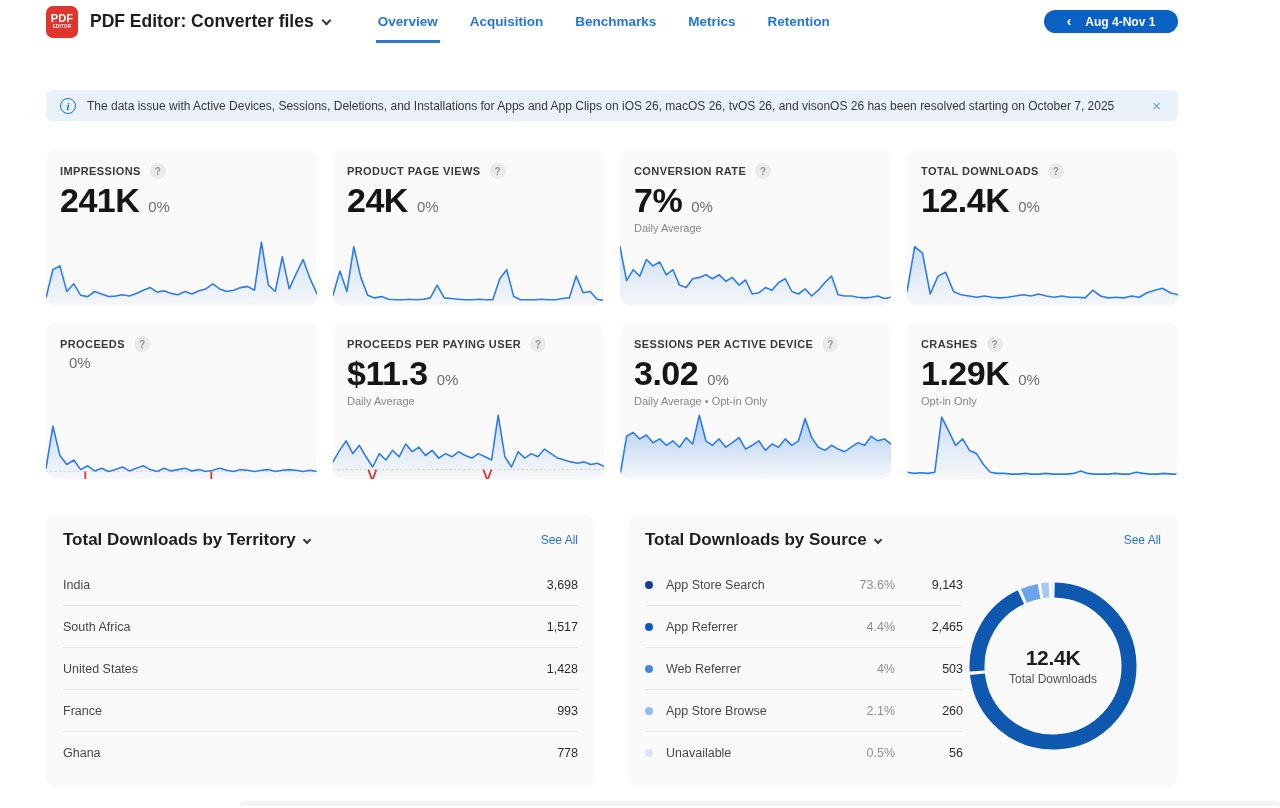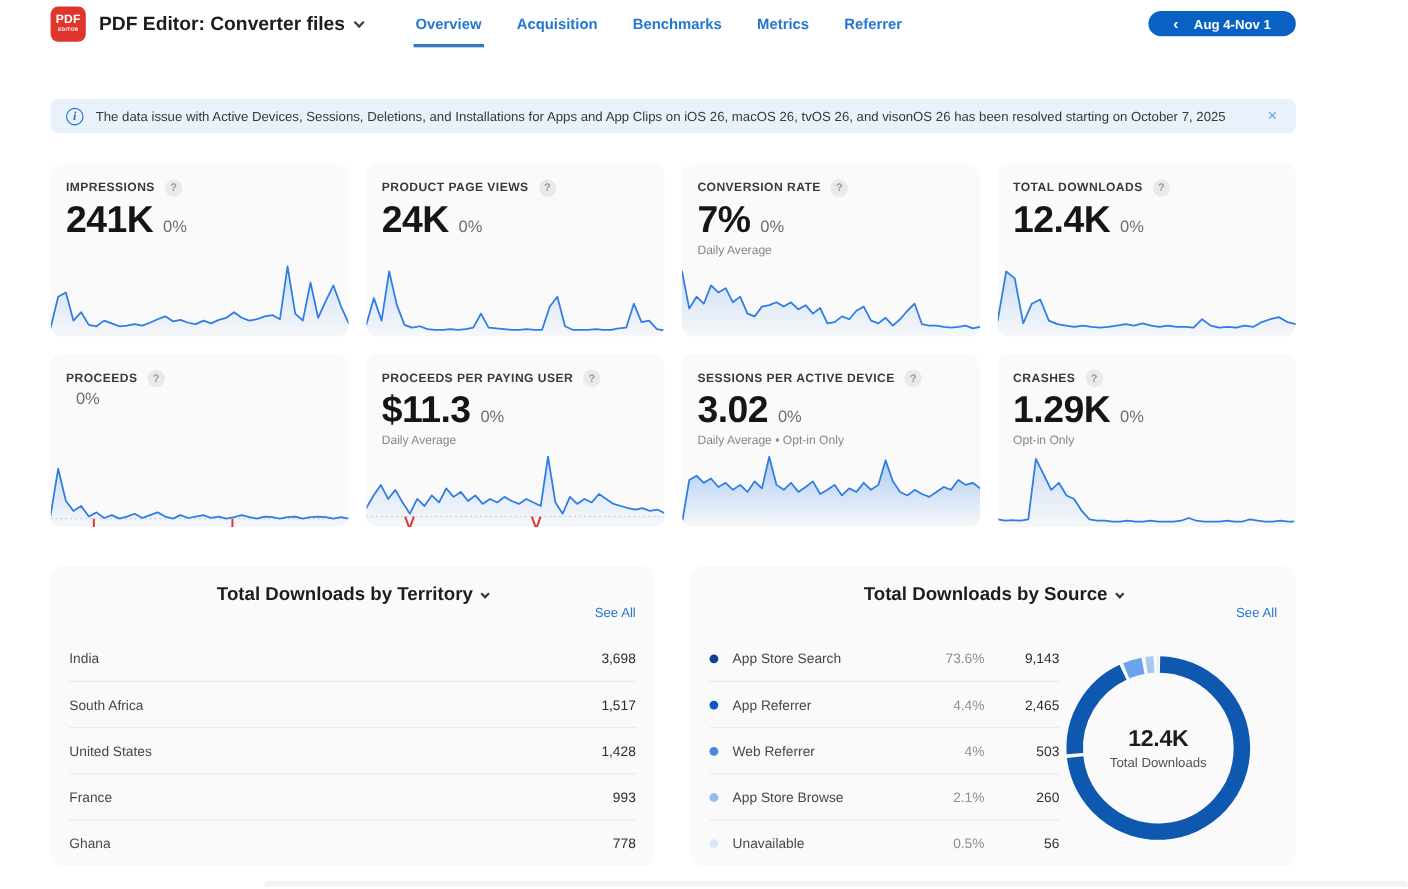--- a/index.html
+++ b/index.html
@@ -45,21 +45,21 @@
   .card-delta { font-size:15px; color:#6e6e73; margin-left:9px; }
   .card-note { font-size:11px; color:#86868b; padding:2px 14px 0 14px; }
   .card-note:empty { display:none; }
   .spark { position:absolute; left:0; right:0; bottom:0; width:271px; height:74px; display:block; }
 
   
   .panels { display:flex; justify-content:space-between; margin-top:36px; }
   .panel { background:#fafafa; border-radius:10px; height:272px; padding:15px 17px; }
   .panel.territory { width:549px; }
   .panel.source { width:550px; }
-  .panel-head { display:flex; align-items:center;flex-direction:column; }
+  .panel-head { display:flex; align-items:center; }
   .panel-title { font-size:17px; font-weight:bold; }
   .panel-title .chev { width:6px; height:6px; margin-left:8px; vertical-align:2px; }
   .see-all { margin-left:auto; font-size:12px; color:#2476d2; cursor:pointer; }
 
   .t-rows { margin-top:14px; }
   .t-row { display:flex; align-items:center; height:42px; border-bottom:1px solid #e9e9ea; font-size:12.5px; }
   .t-row:last-child { border-bottom:none; }
   .t-name { color:#48484a; }
   .t-val { margin-left:auto; color:#2c2c2e; }
 
@@ -88,21 +88,21 @@
     <span class="l2">EDITOR</span>
   </div>
   <div class="app-title">
     <span>PDF Editor: Converter files</span><span class="chev"></span>
   </div>
   <div class="tabs">
     <div class="tab active">Overview</div>
     <div class="tab">Acquisition</div>
     <div class="tab">Benchmarks</div>
     <div class="tab">Metrics</div>
-    <div class="tab">Referrer</div>
+    <div class="tab">Retention</div>
   </div>
   <div class="date-pill">
     <span class="back">‹</span>
     <span>Aug 4-Nov 1</span>
   </div>
 </div>
 
 <div class="content">
 
   <div class="banner">

